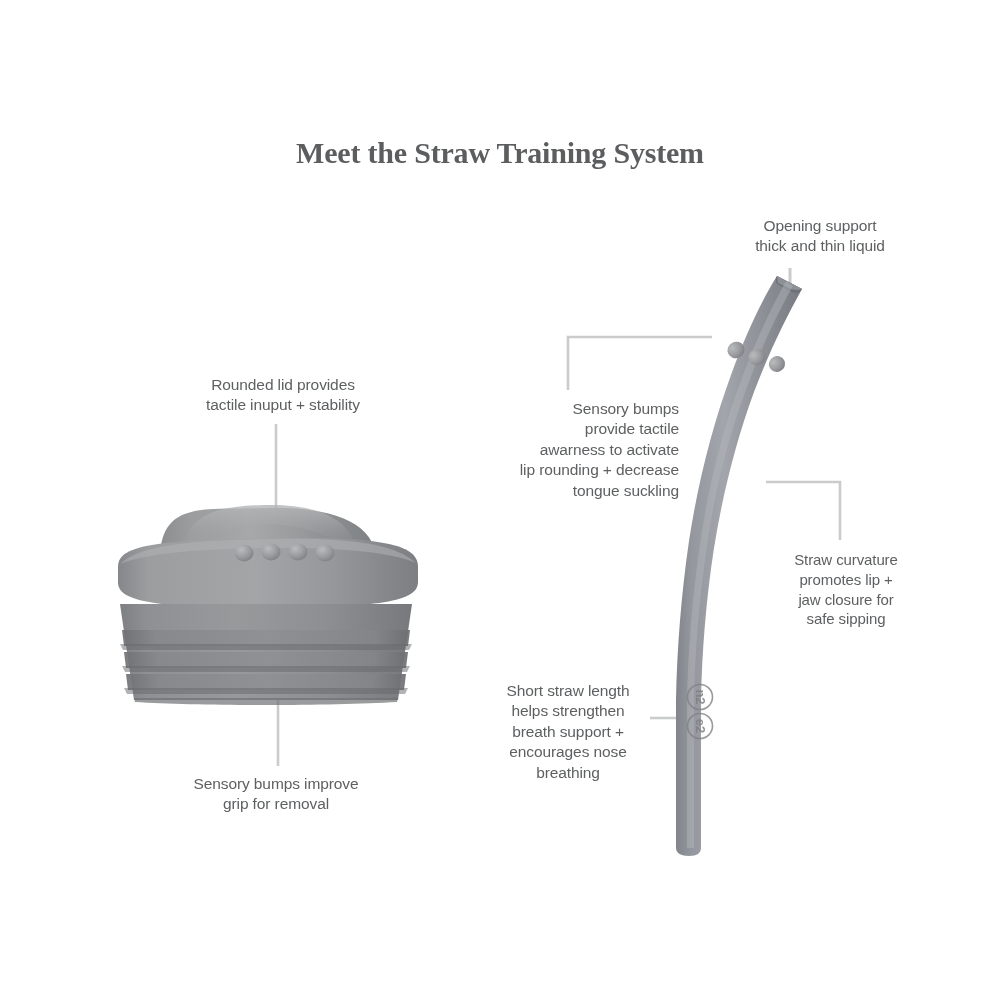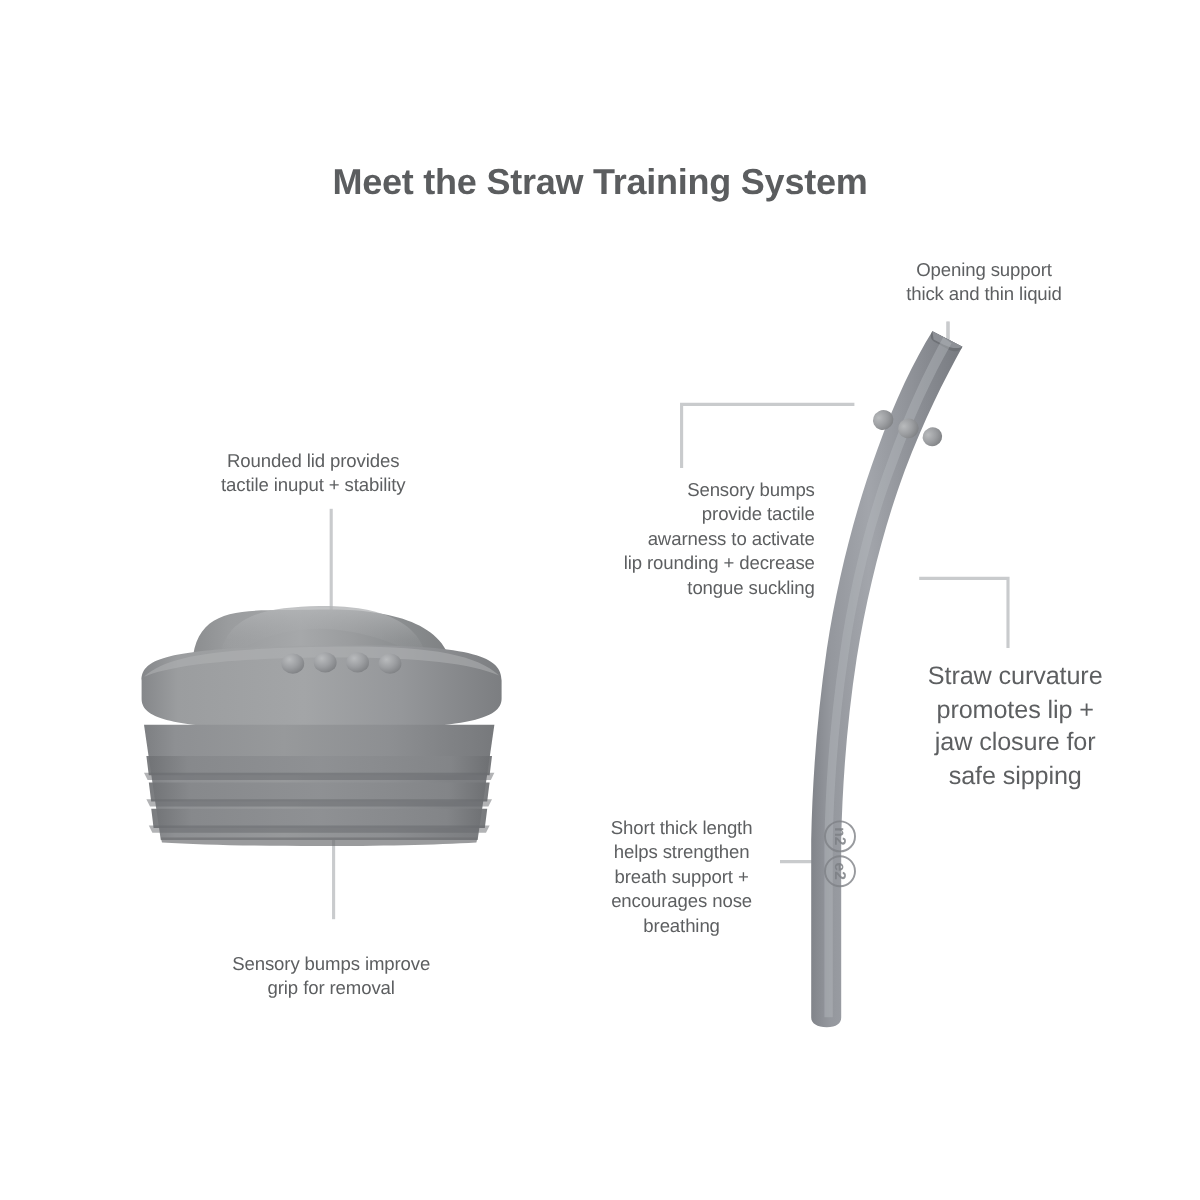--- a/index.html
+++ b/index.html
@@ -36,27 +36,28 @@
   #page-title {
     position: absolute;
     left: 0;
     top: 136px;
     width: 1000px;
     text-align: center;
     color: #5b5d5f;
     font-size: 30px;
     font-weight: bold;
     letter-spacing: -0.2px;
+    font-family: Liberation Serif, serif;
   }
   #label-opening   { left: 712px; top: 216px; width: 216px; font-size: 15.5px; }
   #label-bumps-straw { left: 479px; top: 399px; width: 200px; font-size: 15.5px; text-align: right; }
-  #label-curvature { left: 757px; top: 550px; width: 178px; font-size: 21px; }
+  #label-curvature { left: 757px; top: 550px; width: 178px; font-size: 15px; }
   #label-short     { left: 468px; top: 681px; width: 200px; font-size: 15.5px; }
-  #label-rounded   { left: 157px; top: 375px; width: 208px; font-size: 15.5px; }
-  #label-grip      { left: 166px; top: 774px; width: 220px; font-size: 15.5px; margin-top: 20px; }
+  #label-rounded   { left: 179px; top: 375px; width: 208px; font-size: 15.5px; }
+  #label-grip      { left: 166px; top: 774px; width: 220px; font-size: 15.5px; }
 </style>
 </head>
 <body>
 
 <div id="stage">
 
   <svg id="diagram-svg" viewBox="0 0 1000 1000" xmlns="http://www.w3.org/2000/svg">
     <defs>
 
       <linearGradient id="domeGrad" x1="0" y1="0" x2="1" y2="0">
@@ -253,21 +254,21 @@
 provide tactile
 awarness to activate
 lip rounding + decrease
 tongue suckling</div>
 
   <div class="label" id="label-curvature">Straw curvature
 promotes lip +
 jaw closure for
 safe sipping</div>
 
-  <div class="label" id="label-short">Short thick length
+  <div class="label" id="label-short">Short straw length
 helps strengthen
 breath support +
 encourages nose
 breathing</div>
 
   <div class="label" id="label-rounded">Rounded lid provides
 tactile inuput + stability</div>
 
   <div class="label" id="label-grip">Sensory bumps improve
 grip for removal</div>

